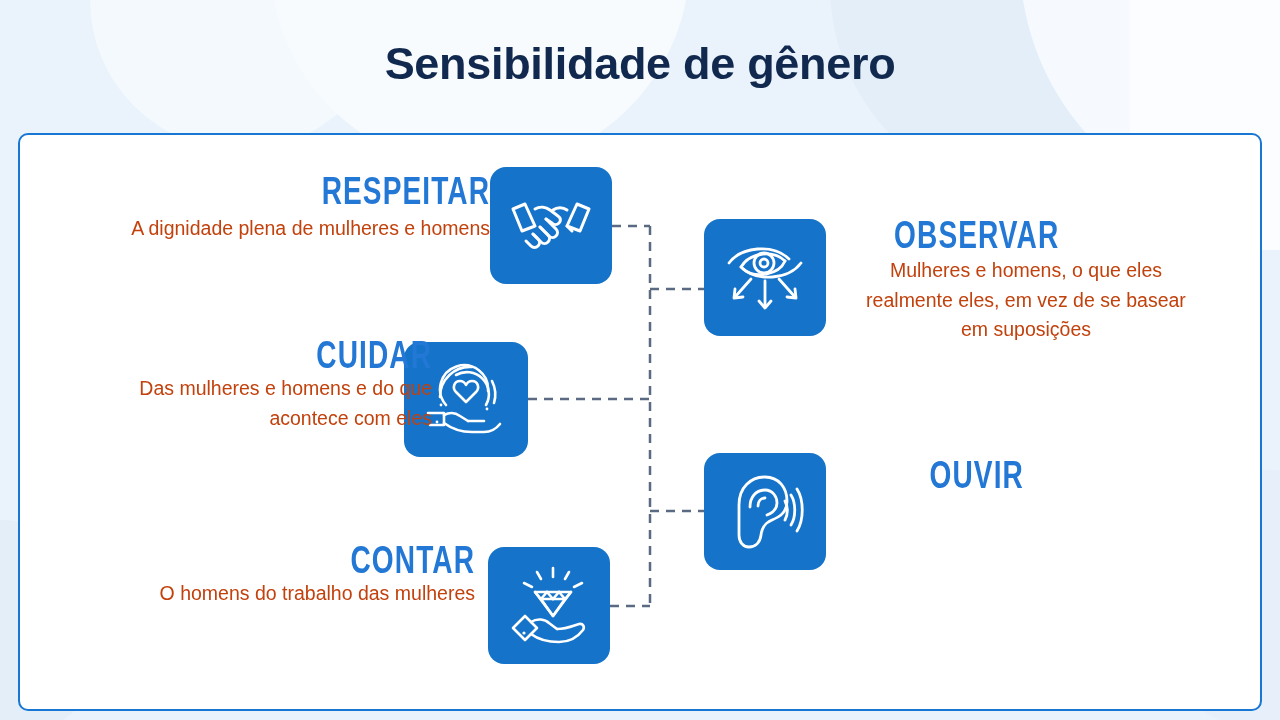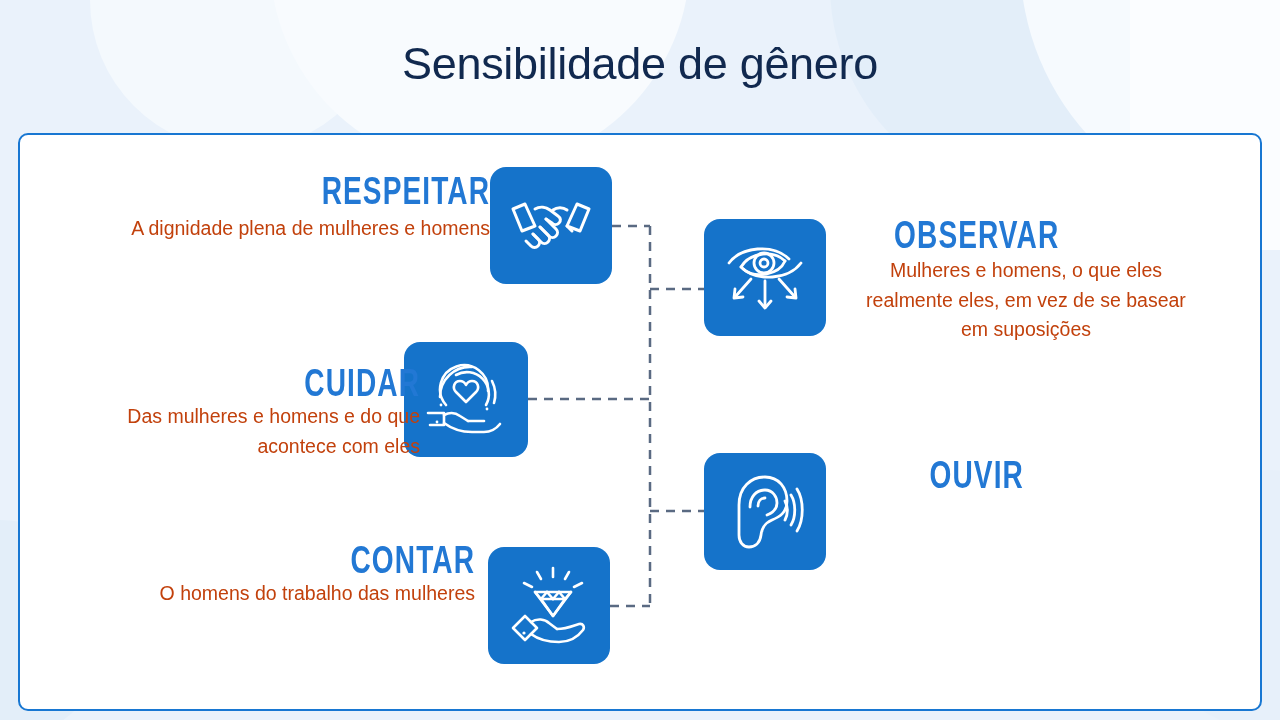--- a/index.html
+++ b/index.html
@@ -42,21 +42,21 @@
   }
 
   
   #page-title {
     position: absolute;
     top: 38px;
     left: 0;
     width: 1280px;
     text-align: center;
     font-size: 45px;
-    font-weight: normal;
+    font-weight: bold;
     color: #11294f;
     letter-spacing: -0.3px;
     z-index: 3;
   }
 
   
   #content-card {
     position: absolute;
     left: 18px;
     top: 133px;
@@ -115,21 +115,21 @@
   .item-right .item-heading { transform-origin: left center; }
 
   
 
   
   #item-respeitar { left: 100px; top: 36px; width: 370px; }
   #tile-respeitar { left: 470px; top: 32px; width: 122px; height: 117px; }
   #item-respeitar .item-heading { margin-bottom: 4px; }
 
   
-  #item-cuidar { left: 60px; top: 200px; width: 340px; margin-top: 28px; }
+  #item-cuidar { left: 72px; top: 200px; width: 340px; }
   #tile-cuidar  { left: 384px; top: 207px; width: 124px; height: 115px; }
 
   
   #item-contar { left: 80px; top: 405px; width: 375px; }
   #tile-contar  { left: 468px; top: 412px; width: 122px; height: 117px; }
 
   
   #tile-observar { left: 684px; top: 84px; width: 122px; height: 117px; }
   #item-observar { left: 830px; top: 80px; width: 352px; }
 

